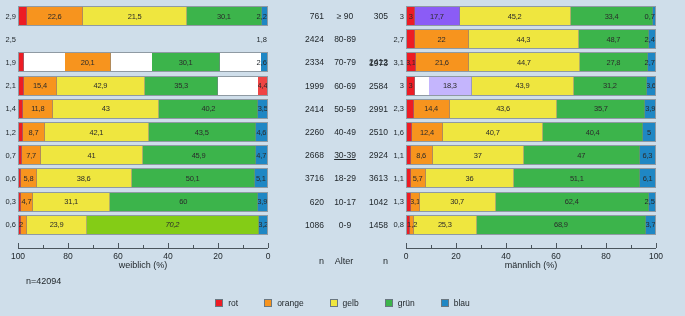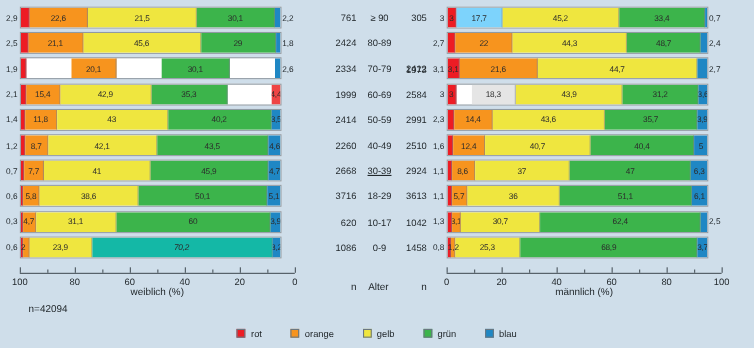--- a/index.html
+++ b/index.html
@@ -16,21 +16,21 @@
     background: #cfdeea;
   }
 
   
   .panel { position: absolute; }
 
   .bars-area { position: absolute; }
 
   .row {
     position: absolute;
-    left: 0; right: 12px;
+    left: 0; right: 0;
     display: flex;
     border: 1px solid #8f9aa3;
     background: #ffffff;
     overflow: hidden;
   }
   .seg {
     position: relative;
     height: 100%;
     display: flex;
     align-items: center;
@@ -130,27 +130,20 @@
 
   <div class="panel" id="left-panel" style="left:18px; top:6px; width:250px; height:232px;">
     <div class="bars-area" id="left-bars" style="left:0; top:0; right:0; bottom:0;">
         <div class="row" style="top: 0px; height: 20px;">
           <div class="seg" style="background: rgb(237, 28, 36); flex: 2.9 0 0%;"></div>
           <div class="seg" style="background: rgb(247, 148, 30); flex: 22.6 0 0%;">22,6</div>
           <div class="seg" style="background: rgb(239, 230, 63); flex: 42.2 0 0%;">21,5</div>
           <div class="seg" style="background: rgb(60, 180, 75); flex: 30.1 0 0%;">30,1</div>
           <div class="seg" style="background: rgb(31, 135, 196); flex: 2.2 0 0%;"></div>
         </div>
-        <div class="row" style="top: 23.2px; height: 20px;">
-          <div class="seg" style="background: rgb(237, 28, 36); flex: 2.5 0 0%;"></div>
-          <div class="seg" style="background: rgb(247, 148, 30); flex: 21.1 0 0%;">21,1</div>
-          <div class="seg" style="background: rgb(239, 230, 63); flex: 45.6 0 0%;">45,6</div>
-          <div class="seg" style="background: rgb(60, 180, 75); flex: 29 0 0%;">29</div>
-          <div class="seg" style="background: rgb(31, 135, 196); flex: 1.8 0 0%;"></div>
-        </div>
         <div class="row" style="top: 46.4px; height: 20px; gap: 41px;">
           <div class="seg" style="background: rgb(237, 28, 36); flex: 1.9 0 0%;"></div>
           <div class="seg" style="background: rgb(247, 148, 30); flex: 20.1 0 0%;">20,1</div>
           <div class="seg" style="background: rgb(60, 180, 75); flex: 30.1 0 0%;">30,1</div>
           <div class="seg" style="background: rgb(31, 135, 196); flex: 2.6 0 0%;"></div>
         </div>
         <div class="row" style="top: 69.6px; height: 20px;">
           <div class="seg" style="background: rgb(237, 28, 36); flex: 2.1 0 0%;"></div>
           <div class="seg" style="background: rgb(247, 148, 30); flex: 15.4 0 0%;">15,4</div>
           <div class="seg" style="background: rgb(239, 230, 63); flex: 42.9 0 0%;">42,9</div>
@@ -189,21 +182,21 @@
           <div class="seg" style="background: rgb(237, 28, 36); flex: 0.3 0 0%;"></div>
           <div class="seg" style="background: rgb(247, 148, 30); flex: 4.7 0 0%;">4,7</div>
           <div class="seg" style="background: rgb(239, 230, 63); flex: 31.1 0 0%;">31,1</div>
           <div class="seg" style="background: rgb(60, 180, 75); flex: 60 0 0%;">60</div>
           <div class="seg" style="background: rgb(31, 135, 196); flex: 3.9 0 0%;">3,9</div>
         </div>
         <div class="row" style="top: 208.8px; height: 20px;">
           <div class="seg" style="background: rgb(237, 28, 36); flex: 0.6 0 0%;"></div>
           <div class="seg" style="background: rgb(247, 148, 30); flex: 2 0 0%;"></div>
           <div class="seg" style="background: rgb(239, 230, 63); flex: 23.9 0 0%;">23,9</div>
-          <div class="seg" style="background: #14b8a6; flex: 70.2 0 0%; font-style: italic;">70,2</div>
+          <div class="seg" style="background: #84cc16; flex: 70.2 0 0%; font-style: italic;">70,2</div>
           <div class="seg" style="background: rgb(31, 135, 196); flex: 3.2 0 0%;">3,2</div>
         </div>
       </div>
   <div class="outer-lab" style="top: 5.5px; right: 1px; text-align: right; width: 16px;">2,2</div>
       <div class="outer-lab" style="top: 28.7px; right: 1px; text-align: right; width: 16px;">1,8</div>
       <div class="outer-lab" style="top: 51.9px; right: 1px; text-align: right; width: 16px;">2,6</div>
       <div class="outer-lab" style="top: 214.3px; left: 1px; text-align: left; width: 16px;">2</div>
     </div>
   <div id="left-outer">
       <div class="outer-lab" style="left: -4px; width: 20px; text-align: right; top: 11.5px;">2,9</div>
@@ -272,41 +265,42 @@
       <div class="ctr-cell ctr-n-right" style="left: 360px; width: 28px; top: 219.8px; text-align: right;">1458</div>
     </div>
   <div class="ctr-head ctr-n-left" style="left:300px; top:256px; width:24px; text-align:right;">n</div>
   <div class="ctr-head ctr-age" style="left:326px; top:256px; width:36px; text-align:center;">Alter</div>
   <div class="ctr-head ctr-n-right" style="left:364px; top:256px; width:24px; text-align:right;">n</div>
 
   <div class="panel" id="right-panel" style="left:406px; top:6px; width:250px; height:232px;">
     <div class="bars-area" id="right-bars" style="left:0; top:0; right:0; bottom:0;">
         <div class="row" style="top: 0px; height: 20px;">
           <div class="seg" style="background: rgb(237, 28, 36); flex: 3 0 0%;">3</div>
-          <div class="seg" style="background: #7dd3fc; flex: 17.7 0 0%;">17,7</div>
+          <div class="seg" style="background: #8b5cf6; flex: 17.7 0 0%;">17,7</div>
           <div class="seg" style="background: rgb(239, 230, 63); flex: 45.2 0 0%;">45,2</div>
           <div class="seg" style="background: rgb(60, 180, 75); flex: 33.4 0 0%;">33,4</div>
           <div class="seg" style="background: rgb(31, 135, 196); flex: 0.7 0 0%;"></div>
         </div>
         <div class="row" style="top: 23.2px; height: 20px;">
           <div class="seg" style="background: rgb(237, 28, 36); flex: 2.7 0 0%;"></div>
           <div class="seg" style="background: rgb(247, 148, 30); flex: 22 0 0%;">22</div>
           <div class="seg" style="background: rgb(239, 230, 63); flex: 44.3 0 0%;">44,3</div>
           <div class="seg" style="background: rgb(60, 180, 75); flex: 28.5 0 0%;">48,7</div>
           <div class="seg" style="background: rgb(31, 135, 196); flex: 2.4 0 0%;"></div>
         </div>
         <div class="row" style="top: 46.4px; height: 20px;">
           <div class="seg" style="background: rgb(237, 28, 36); flex: 3.1 0 0%;">3,1</div>
           <div class="seg" style="background: rgb(247, 148, 30); flex: 21.6 0 0%;">21,6</div>
           <div class="seg" style="background: rgb(239, 230, 63); flex: 44.7 0 0%;">44,7</div>
+          <div class="seg" style="background: rgb(60, 180, 75); flex: 27.8 0 0%;">27,8</div>
           <div class="seg" style="background: rgb(31, 135, 196); flex: 2.7 0 0%;"></div>
         </div>
         <div class="row" style="top: 69.6px; height: 20px;">
           <div class="seg" style="background: rgb(237, 28, 36); flex: 3 0 0%;">3</div>
-          <div class="seg" style="background: #e5e5e5; flex: 18.3 0 0%; margin-left: 14px;">18,3</div>
+          <div class="seg" style="background: #c4b5fd; flex: 18.3 0 0%; margin-left: 14px;">18,3</div>
           <div class="seg" style="background: rgb(239, 230, 63); flex: 43.9 0 0%;">43,9</div>
           <div class="seg" style="background: rgb(60, 180, 75); flex: 31.2 0 0%;">31,2</div>
           <div class="seg" style="background: rgb(31, 135, 196); flex: 3.6 0 0%;">3,6</div>
         </div>
         <div class="row" style="top: 92.8px; height: 20px;">
           <div class="seg" style="background: rgb(237, 28, 36); flex: 2.3 0 0%;"></div>
           <div class="seg" style="background: rgb(247, 148, 30); flex: 14.4 0 0%;">14,4</div>
           <div class="seg" style="background: rgb(239, 230, 63); flex: 43.6 0 0%;">43,6</div>
           <div class="seg" style="background: rgb(60, 180, 75); flex: 35.7 0 0%;">35,7</div>
           <div class="seg" style="background: rgb(31, 135, 196); flex: 3.9 0 0%;">3,9</div>

